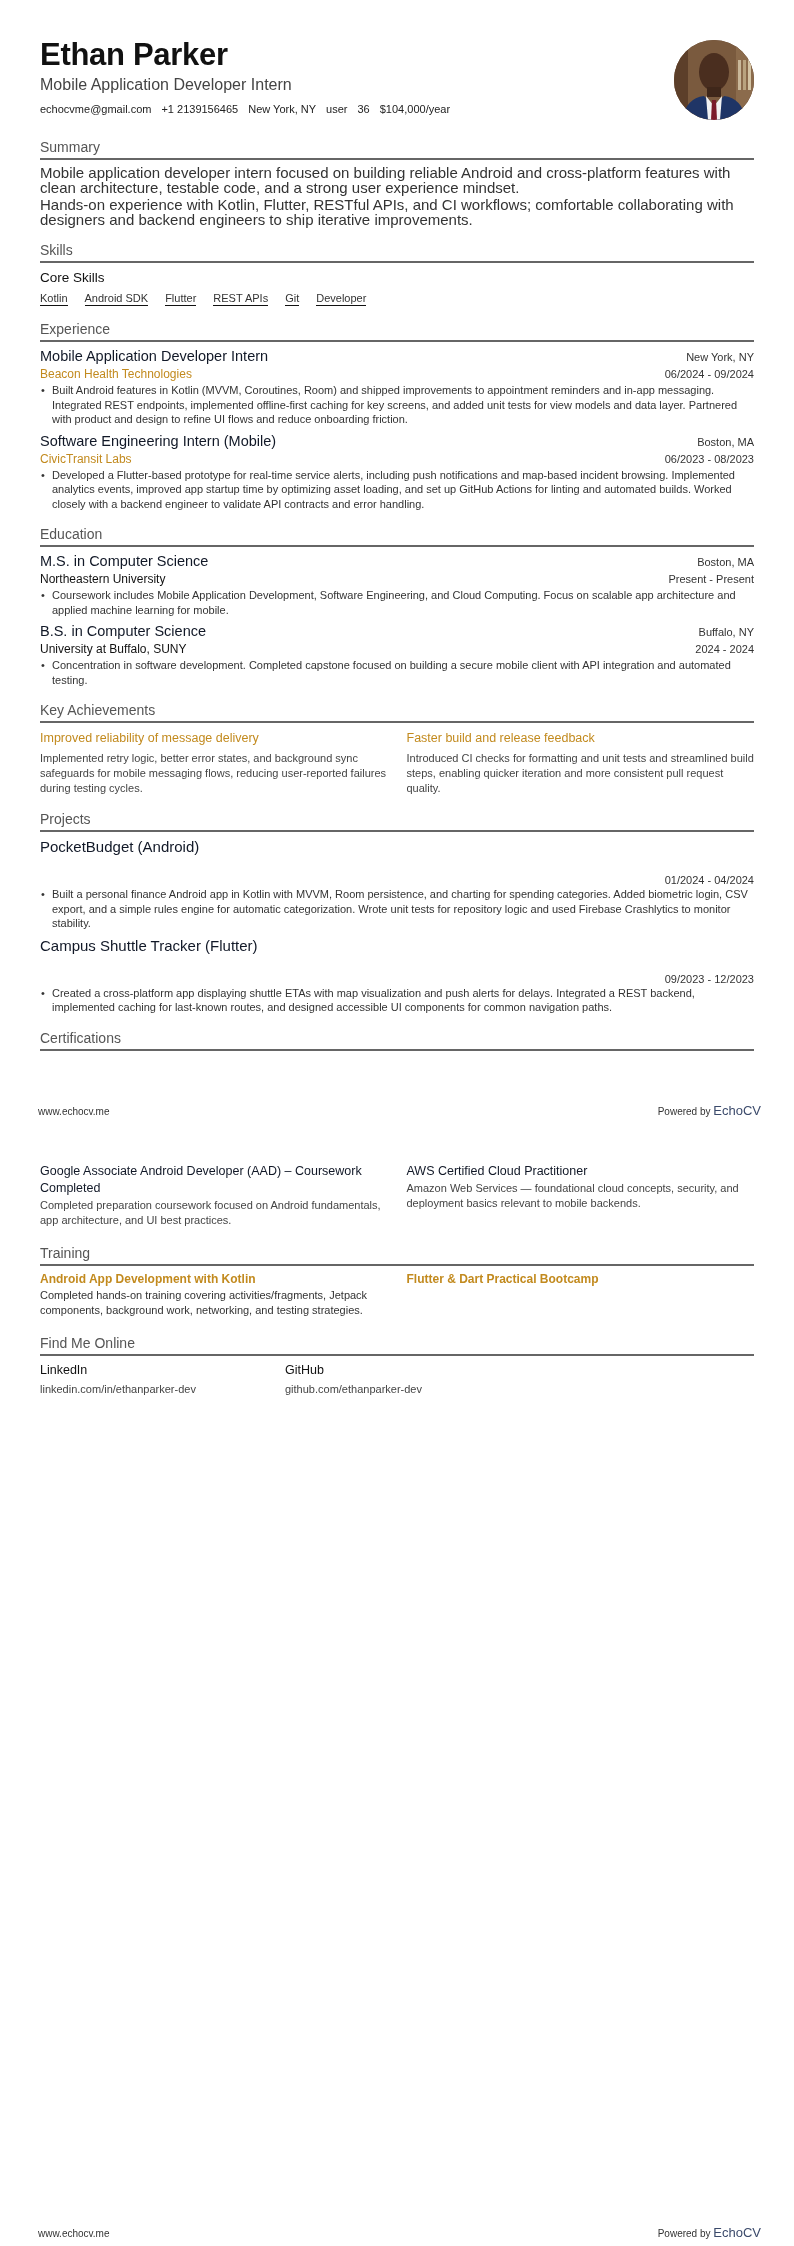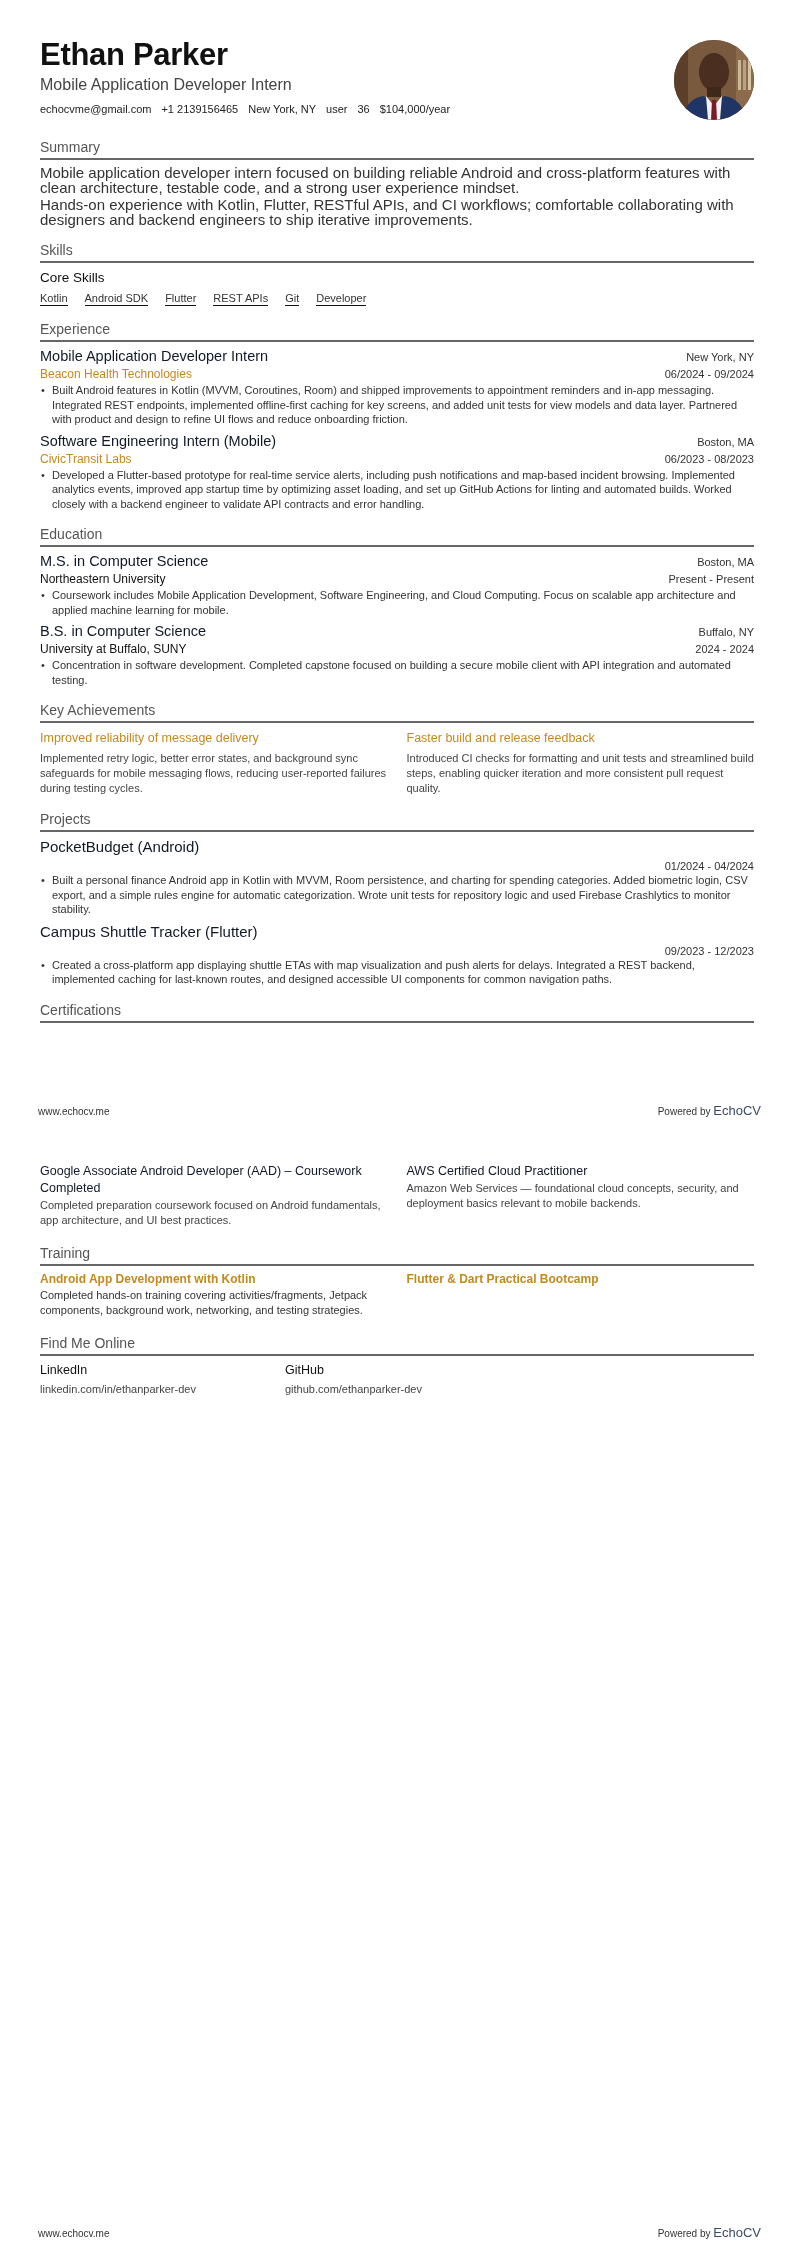--- a/index.html
+++ b/index.html
@@ -31,21 +31,21 @@
   .entry-date { font-size: 11px; color: #333; }
   .bullet { font-size: 11px; color: #333; line-height: 14.5px; padding-left: 12px; position: relative; margin-top: 1px; }
   .bullet::before { content: "•"; position: absolute; left: 1px; top: 0; }
 
   .grid2 { display: flex; gap: 19px; margin-top: 6px; }
   .col { flex: 1; }
   .ach-title { font-size: 12.5px; color: #c28a1e; line-height: 18px; }
   .ach-desc { font-size: 11px; color: #444; line-height: 15px; margin-top: 4px; }
 
   .proj-title { font-size: 15px; color: #111827; line-height: 20px; margin-top: 5px; }
-  .proj-date { text-align: right; font-size: 11px; color: #333; margin-top: 3px; }
+  .proj-date { text-align: right; font-size: 11px; color: #333; margin-top: 17px; }
 
   .footer { position: absolute; left: 38px; right: 33px; display: flex; justify-content: space-between; align-items: baseline; }
   .footer-left { font-size: 10px; color: #333; }
   .footer-right { font-size: 10px; color: #333; }
   .footer-brand { font-size: 13px; color: #3b4a6b; }
 
   .page2 { position: absolute; left: 40px; top: 1163px; width: 714px; }
   .cert-title { font-size: 12.5px; color: #111827; line-height: 17px; }
   .cert-desc { font-size: 11px; color: #444; line-height: 15px; margin-top: 1px; }
   .train-title { font-size: 12px; font-weight: 700; color: #c28a1e; line-height: 16px; }

